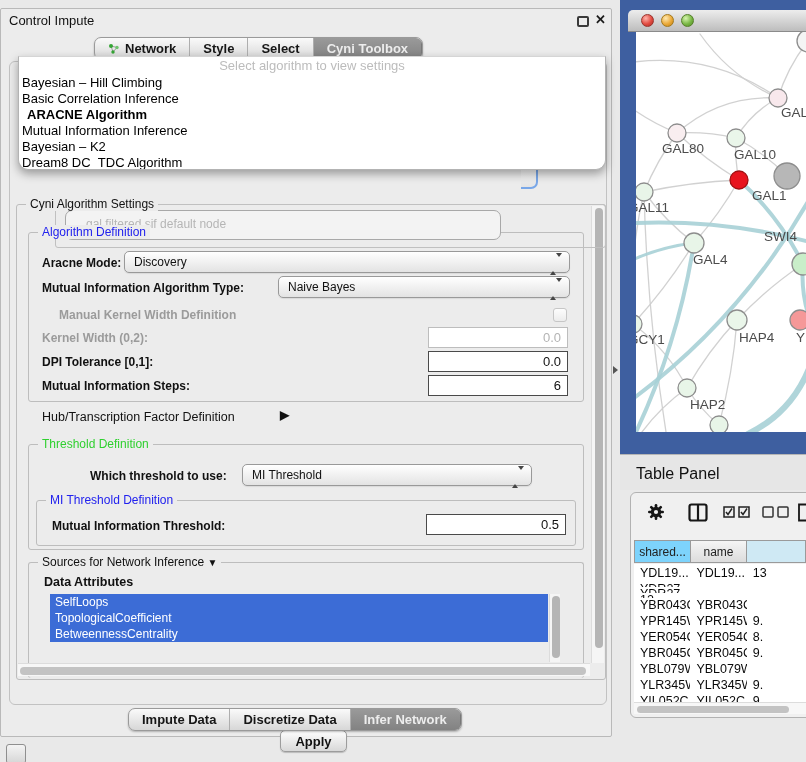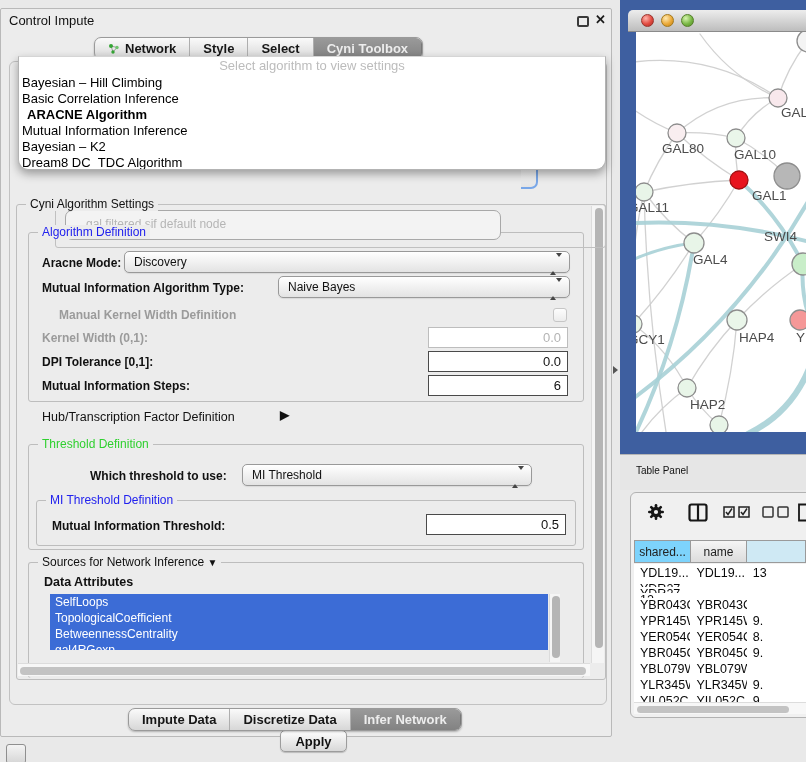--- a/index.html
+++ b/index.html
@@ -93,21 +93,21 @@
                   background:linear-gradient(#ededed,#bdbdbd); border-bottom:1px solid #8b8b8b;
                   border-radius:5px 5px 0 0; }
   .light { position:absolute; top:4px; width:13px; height:13px; border-radius:50%; }
   .light.red    { left:13px; background:radial-gradient(circle at 35% 30%, #ffb3ab, #e14b41 55%, #ad2d25); border:1px solid #99342d; }
   .light.yellow { left:33px; background:radial-gradient(circle at 35% 30%, #ffe9b0, #eaa939 55%, #c07f13); border:1px solid #a4791c; }
   .light.green  { left:53px; background:radial-gradient(circle at 35% 30%, #d6f5ae, #79b746 55%, #538c25); border:1px solid #557f2a; }
   #netSvg { position:absolute; left:636px; top:32px; background:#fff; }
 
   .table-strip { position:absolute; left:620px; top:454px; width:186px; height:36px;
                  background:#e6e6e6; border-top:1px solid #b5b5b5; }
-  .table-strip .t { position:absolute; left:16px; top:10px; font-size:10px; color:#111; }
+  .table-strip .t { position:absolute; left:16px; top:10px; font-size:16px; color:#111; }
   .table-box { position:absolute; left:630px; top:492px; width:182px; height:226px;
                background:#f0f0f0; border:1px solid #b2b2b2; border-radius:6px; }
   .tb-icon { position:absolute; top:10px; }
   .tbl-head { position:absolute; left:634px; top:540px; width:172px; height:23px; display:flex;
               border-top:1px solid #9a9a9a; border-bottom:1px solid #9a9a9a; border-left:1px solid #9a9a9a; }
   .tbl-head .cell { height:100%; border-right:1px solid #9a9a9a; font-size:12px; color:#222;
                     display:flex; align-items:center; justify-content:center; overflow:hidden; }
   .tbl-body { position:absolute; left:634px; top:564px; width:172px; height:138px;
               background:#fff; overflow:hidden; }
   .tbl-row { position:absolute; left:0; width:100%; height:16px; display:flex; font-size:12.5px; color:#0a0a0a; }
@@ -173,21 +173,21 @@
 
     <div class="lbl" style="left:32px; top:219px;">Mutual Information Algorithm Type:</div>
     <div class="combo" style="left:268px; top:214px; width:292px;">
       <span>Naive Bayes</span>
       <span class="arrows"><span class="tri up"></span><span class="tri down"></span></span>
     </div>
 
     <div class="lbl gray" style="left:49px; top:246px;">Manual Kernel Width Definition</div>
     <div class="checkbox" style="left:543px; top:246px;"></div>
 
-    <div class="lbl gray" style="left:32px; top:269px;">Kernel Width (0,1):</div>
+    <div class="lbl gray" style="left:32px; top:269px;">Kernel Width (0,2):</div>
     <div class="field disabled" style="left:418px; top:265px; width:140px;">
       <span>0.0</span>
     </div>
 
     <div class="lbl" style="left:32px; top:293px;text-align:right;">DPI Tolerance [0,1]:</div>
     <div class="field" style="left:418px; top:289px; width:140px;">
       <span>0.0</span>
     </div>
 
     <div class="lbl" style="left:32px; top:317px;">Mutual Information Steps:</div>
@@ -215,21 +215,21 @@
       <span>0.5</span>
     </div>
 
     <div class="groupbox" style="left:18px; top:500px; width:556px; height:116px; border-bottom:none;"></div>
     <div class="grouptitle" style="left:28px; top:493px;">
       <span>Sources for Network Inference</span>
       <span style="font-size:10px;">▼</span>
     </div>
     <div class="lbl" style="left:34px; top:513px; font-size:12.5px;">Data Attributes</div>
 
-    <div class="attr-list" id="attrList" style="left:40px; top:532px; width:498px; height:56px;">
+    <div class="attr-list" id="attrList" style="left:40px; top:532px; width:498px; height:48px;">
         <div class="attr-item" style="background: rgb(60, 108, 214);">SelfLoops</div>
         <div class="attr-item" style="background: rgb(60, 108, 214);">TopologicalCoefficient</div>
         <div class="attr-item" style="background: rgb(60, 108, 214);">BetweennessCentrality</div>
         <div class="attr-item" style="background: rgb(60, 108, 214);">gal4RGexp</div>
       </div>
     <div class="vscroll" style="left:539px; top:532px; width:11px; height:68px;">
       <div class="vthumb" style="left:1.5px; top:2px; width:8px; height:62px;"></div>
     </div>
 
     <div class="vscroll" style="left:581px; top:144px; width:13px; height:457px;">

